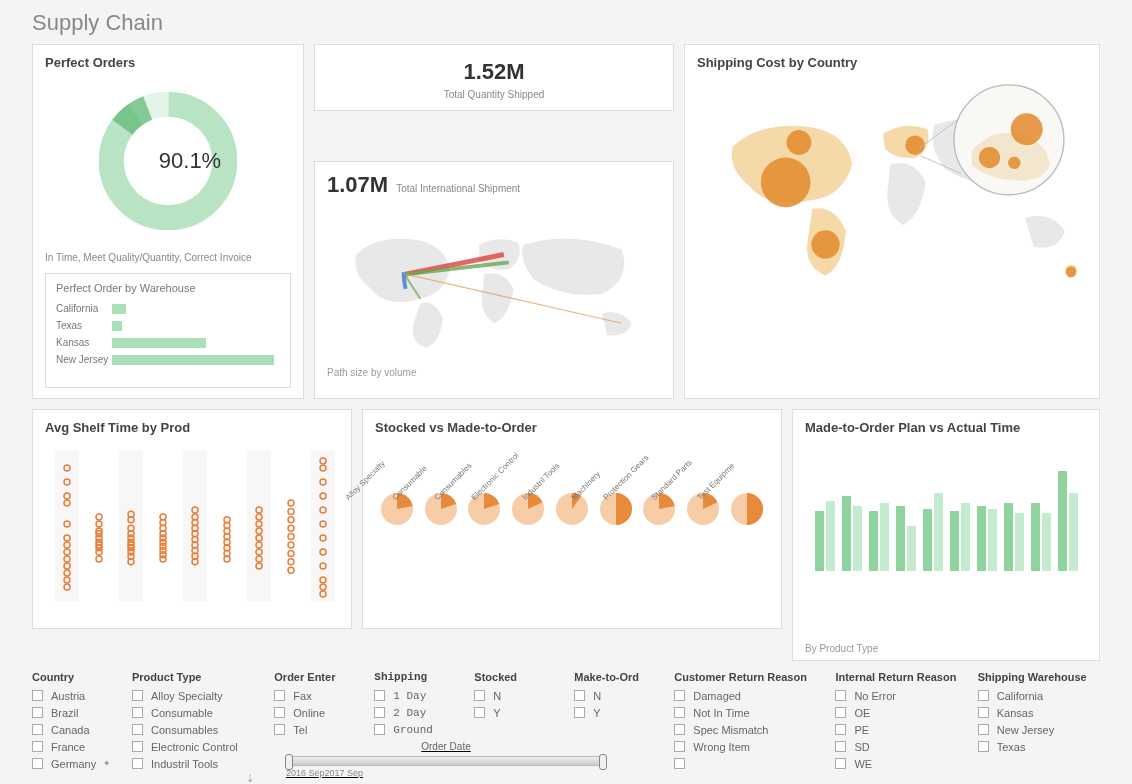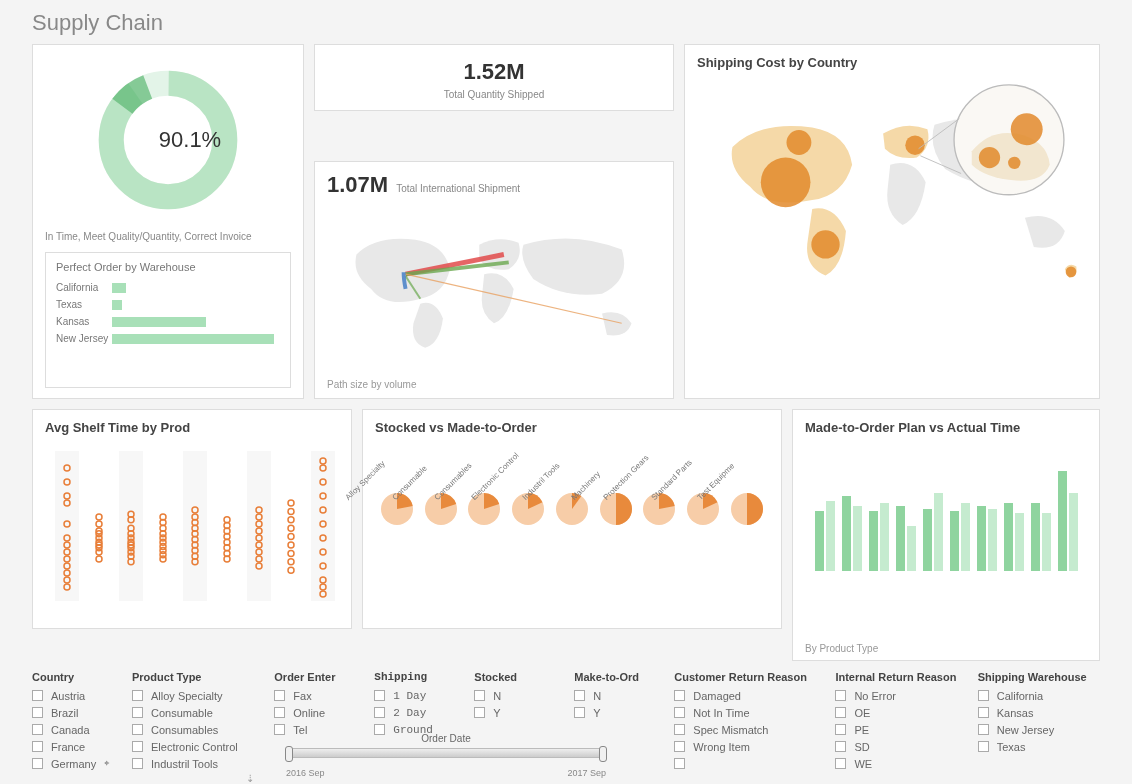--- a/index.html
+++ b/index.html
@@ -24,21 +24,21 @@
 
 .center-col { width: 360px; display: flex; flex-direction: column; gap: 10px; }
 .kpi-row { display: flex; gap: 10px; }
 .kpi { flex: 1; text-align: center; padding: 14px 6px 10px; }
 .kpi-val { font-size: 22px; font-weight: bold; color: #333; }
 .kpi-lbl { font-size: 10px; color: #888; margin-top: 4px; }
 .intl { flex: 1; position: relative; margin-top: 40px; }
 .intl-head { display: flex; align-items: baseline; gap: 8px; }
 .intl-val { font-size: 22px; font-weight: bold; color: #333; }
 .intl-lbl { font-size: 10px; color: #888; }
-.intl-foot { position: absolute; bottom: 8px; left: 12px; font-size: 10px; color: #999; }
+.intl-foot { position: absolute; bottom: 20px; left: 12px; font-size: 10px; color: #999; }
 
 .ship-cost { flex: 1; }
 
 
 .row2 { margin-top: 10px; }
 .shelf { width: 320px; height: 220px; }
 .stocked { width: 420px; height: 220px; }
 .mto { flex: 1; height: 252px; }
 .chart-foot { position: absolute; bottom: 6px; left: 12px; font-size: 10px; color: #999; }
 
@@ -48,21 +48,21 @@
 .filter-title { font-weight: bold; font-size: 11px; margin-bottom: 4px; color: #444; }
 .filter-opt { display: flex; align-items: center; gap: 8px; height: 17px; color: #666; cursor: pointer; }
 .chk { width: 11px; height: 11px; border: 1px solid #aaa; background: #fff; flex-shrink: 0; }
 .scroll-ic { font-size: 10px; color: #999; cursor: pointer; }
 
 
 .slider-wrap { width: 320px; margin-top: 6px; }
 .slider-title { font-size: 10px; color: #666; text-align: center; margin-bottom: 4px; }
 .slider-track { height: 10px; background: linear-gradient(#eee,#ccc); border: 1px solid #bbb; border-radius: 2px; position: relative; }
 .slider-handle { position: absolute; top: -3px; width: 8px; height: 16px; background: #f0f0f0; border: 1px solid #888; border-radius: 3px; cursor: pointer; }
-.slider-labels { display: flex; justify-content: space-between; font-size: 9px; color: #888; margin-top: 10px; }
+.slider-labels { display: flex; justify-content: flex-start; font-size: 9px; color: #888; margin-top: 2px; }
 
 
 .scatter-svg circle { fill: none; stroke: #e87e38; stroke-width: 1.5; }
 
 
 .pies { display: flex; justify-content: space-around; margin-top: 8px; }
 .pie-col { display: flex; flex-direction: column; align-items: center; width: 40px; }
 .pie-lbl { font-size: 8px; color: #777; transform: rotate(-45deg); transform-origin: left bottom; white-space: nowrap; height: 50px; position: relative; top: 38px; left: 8px; }
 
 
@@ -82,20 +82,21 @@
 </style>
 </head>
 <body>
 
 <div class="page">
   <div class="title">Supply Chain</div>
 
   <div class="row">
 
     <div class="card perfect-orders">
+      <div class="card-title">Perfect Orders</div>
       <div class="donut-wrap">
         <svg width="150" height="150" viewBox="0 0 42 42">
           <circle cx="21" cy="21" r="15.9" fill="none" stroke="#e3f4e8" stroke-width="7"></circle>
           <circle cx="21" cy="21" r="15.9" fill="none" stroke="#8fd49f" stroke-width="7" stroke-dasharray="90.1 9.9" stroke-dashoffset="25" opacity="0.5"></circle>
           <circle cx="21" cy="21" r="15.9" fill="none" stroke="#5cb874" stroke-width="7" stroke-dasharray="9 91" stroke-dashoffset="-60" opacity="0.7"></circle>
         </svg>
         <div class="donut-pct">90.1%</div>
       </div>
       <div class="po-foot">In Time, Meet Quality/Quantity, Correct Invoice</div>
 
@@ -567,21 +568,21 @@
         <div class="filter-opt">
           <span class="chk"></span>
           <span>New Jersey</span>
         </div>
         <div class="filter-opt">
           <span class="chk"></span>
           <span>Texas</span>
         </div>
       </div>
     </div>
-<div style="position: absolute; left: 286px; bottom: 6px;">
+<div style="position: absolute; left: 286px; bottom: 6px; text-decoration: underline;">
       <div class="slider-wrap">
   <div class="slider-title">Order Date</div>
   <div class="slider-track">
     <div class="slider-handle" style="left:-2px"></div>
     <div class="slider-handle" style="right:-2px"></div>
   </div>
   <div class="slider-labels">
           <span>2016 Sep</span>
           <span>2017 Sep</span>
         </div>

